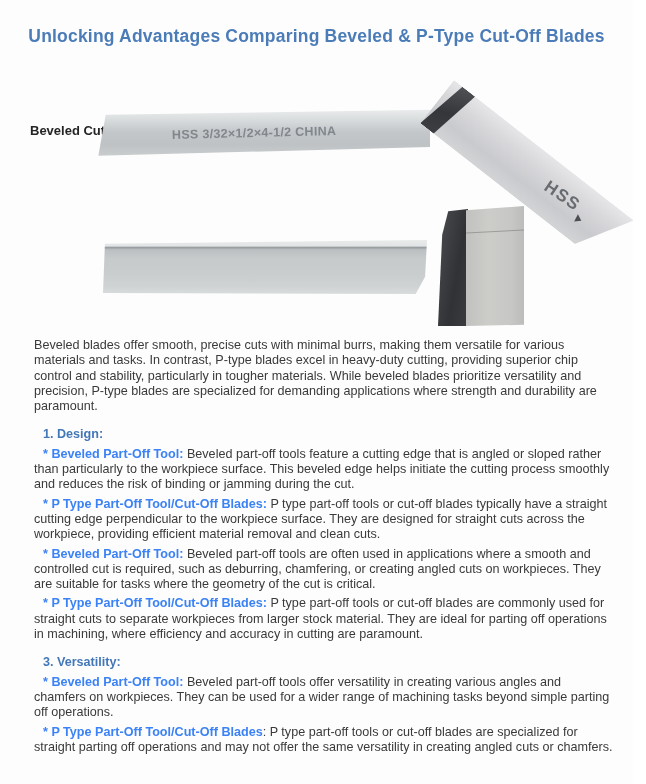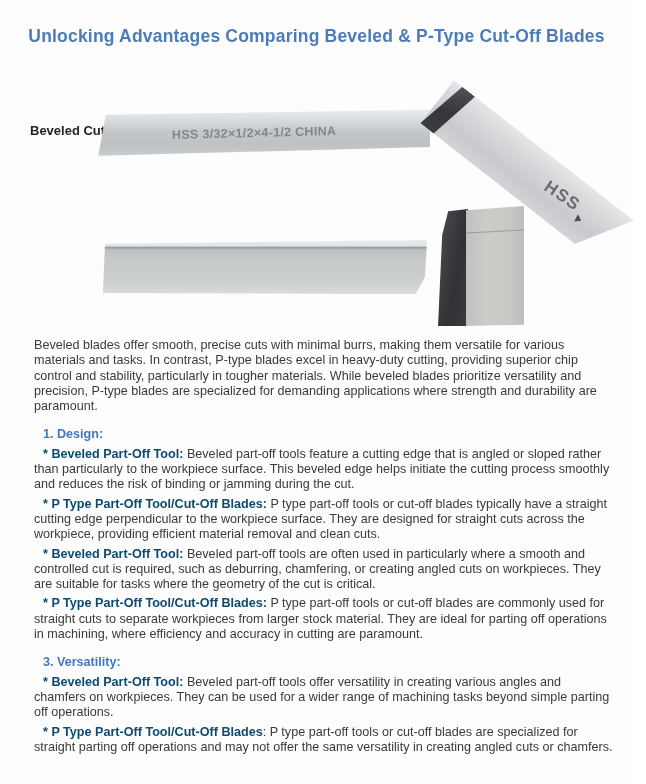--- a/index.html
+++ b/index.html
@@ -85,21 +85,21 @@
     position:absolute; left:36px; top:27px; width:58px; height:1px;
     background:rgba(118,120,118,0.55); transform:rotate(-3deg);
   }
 
   
   .content {
     position:absolute; left:30px; top:334px; width:589px;
     font-size:12.6px; line-height:15.3px;
   }
   .content p { margin:4px; }
-  .content b { color:#0c4a6e; }
+  .content b { color:#3b82f6; }
   .section h3 {
     margin:13px 0 0 13px; font-size:12.6px; line-height:15.3px;
     color:#4377b8; font-weight:bold;
   }
   .section p { text-indent:9px; }
 </style>
 </head>
 <body>
 
 <div class="page">
@@ -136,21 +136,21 @@
   <div class="content">
     <p class="intro">Beveled blades offer smooth, precise cuts with minimal burrs, making them versatile for various materials and tasks. In contrast, P-type blades excel in heavy-duty cutting, providing superior chip control and stability, particularly in tougher materials. While beveled blades prioritize versatility and precision, P-type blades are specialized for demanding applications where strength and durability are paramount.</p>
 
     <div class="section">
       <h3>1. Design:</h3>
       <p><b>* Beveled Part-Off Tool:</b><span> Beveled part-off tools feature a cutting edge that is angled or sloped rather than particularly to the workpiece surface. This beveled edge helps initiate the cutting process smoothly and reduces the risk of binding or jamming during the cut.</span></p>
       <p><b>* P Type Part-Off Tool/Cut-Off Blades:</b><span> P type part-off tools or cut-off blades typically have a straight cutting edge perpendicular to the workpiece surface. They are designed for straight cuts across the workpiece, providing efficient material removal and clean cuts.</span></p>
     </div>
 
     <div class="section">
-      <p><b>* Beveled Part-Off Tool:</b><span> Beveled part-off tools are often used in particularly where a smooth and controlled cut is required, such as deburring, chamfering, or creating angled cuts on workpieces. They are suitable for tasks where the geometry of the cut is critical.</span></p>
+      <p><b>* Beveled Part-Off Tool:</b><span> Beveled part-off tools are often used in applications where a smooth and controlled cut is required, such as deburring, chamfering, or creating angled cuts on workpieces. They are suitable for tasks where the geometry of the cut is critical.</span></p>
       <p><b>* P Type Part-Off Tool/Cut-Off Blades:</b><span> P type part-off tools or cut-off blades are commonly used for straight cuts to separate workpieces from larger stock material. They are ideal for parting off operations in machining, where efficiency and accuracy in cutting are paramount.</span></p>
     </div>
 
     <div class="section">
       <h3>3. Versatility:</h3>
       <p><b>* Beveled Part-Off Tool:</b><span> Beveled part-off tools offer versatility in creating various angles and chamfers on workpieces. They can be used for a wider range of machining tasks beyond simple parting off operations.</span></p>
       <p><b>* P Type Part-Off Tool/Cut-Off Blades</b><span>: P type part-off tools or cut-off blades are specialized for straight parting off operations and may not offer the same versatility in creating angled cuts or chamfers.</span></p>
     </div>
   </div>
 

